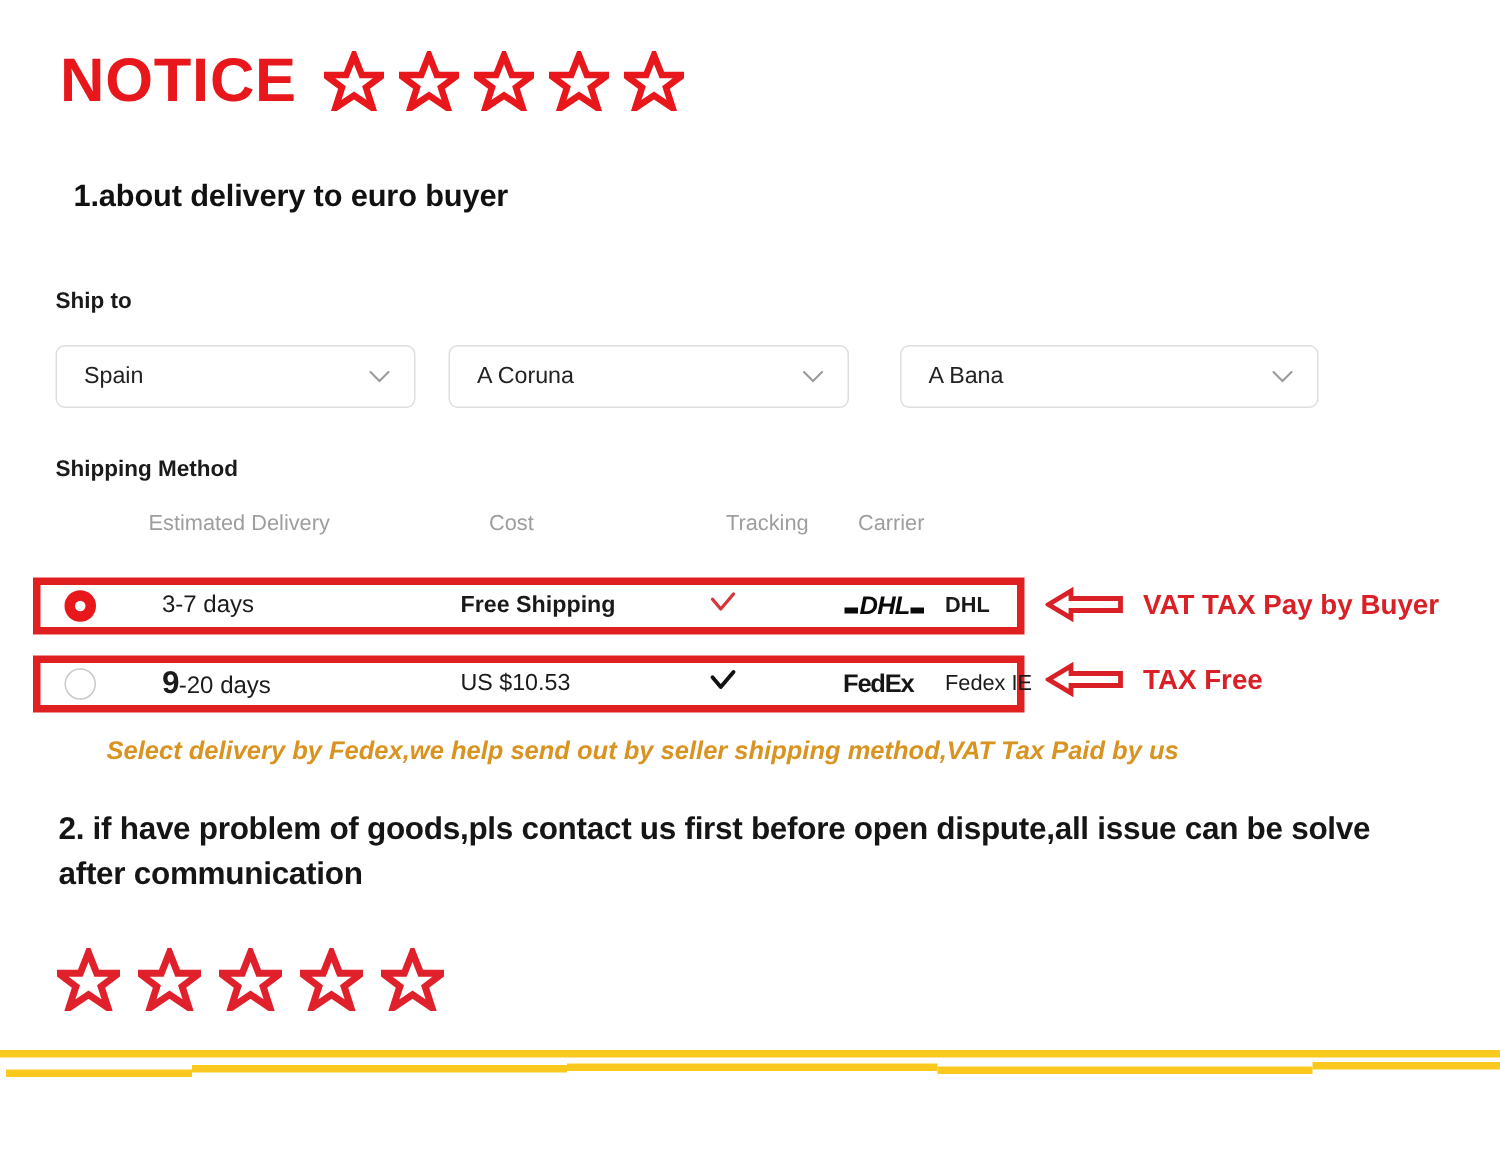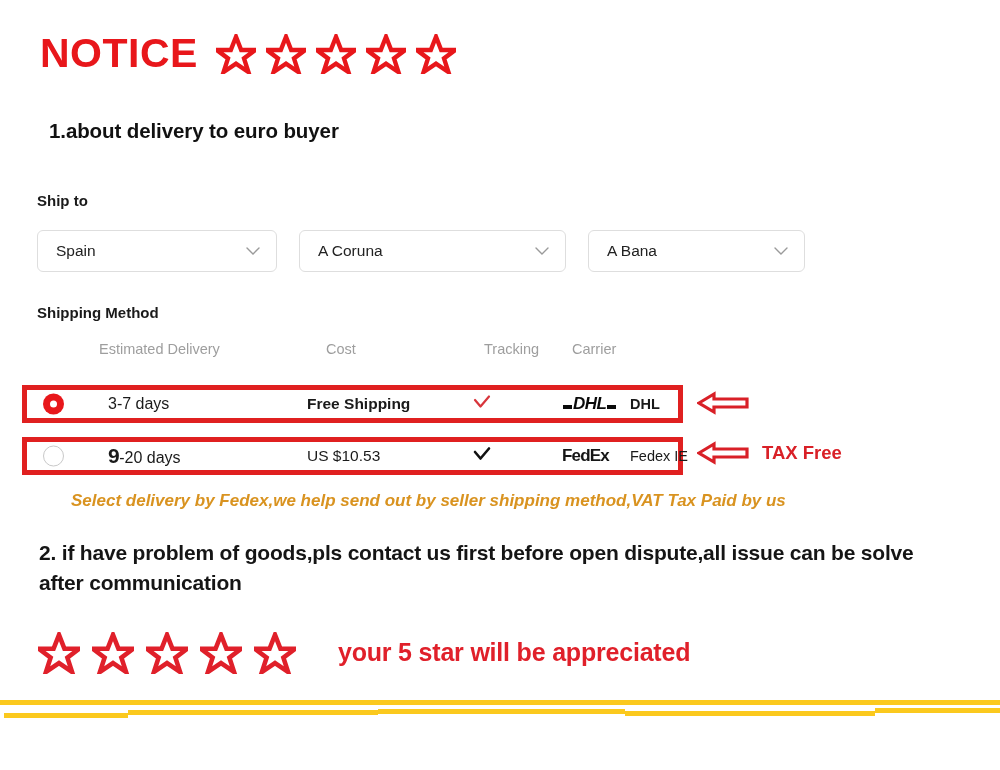--- a/index.html
+++ b/index.html
@@ -75,21 +75,21 @@
     border-radius: 6px;
     background: #ffffff;
     display: flex;
     align-items: center;
     justify-content: space-between;
     padding: 0 16px 0 18px;
     box-sizing: border-box;
   }
   .select-box.w1 { width: 240px; }
   .select-box.w2 { width: 267px; }
-  .select-box.w3 { width: 217px; }
+  .select-box.w3 { width: 279px; margin-left: 12px; }
   .select-value {
     font-size: 15.5px;
     color: #222222;
   }
   .chev {
     width: 14px;
     height: 9px;
     flex: 0 0 auto;
   }
 
@@ -384,20 +384,21 @@
   <span class="cell cell-carrier-logo">
     <span class="fedex-logo">FedEx</span>
   </span>
   <span class="cell cell-carrier-name">Fedex IE</span>
 </div>
 
 <div class="annotation ann-1">
   <svg width="52" height="24" viewBox="0 0 52 24">
     <path d="M2 12 L17 3 L17 8 L50 8 L50 16 L17 16 L17 21 Z" fill="none" stroke="#d92027" stroke-width="3.2" stroke-linejoin="miter"></path>
   </svg>
+  <span class="ann-text">VAT TAX Pay by Buyer</span>
 </div>
 
 <div class="annotation ann-2">
   <svg width="52" height="24" viewBox="0 0 52 24">
     <path d="M2 12 L17 3 L17 8 L50 8 L50 16 L17 16 L17 21 Z" fill="none" stroke="#d92027" stroke-width="3.2" stroke-linejoin="miter"></path>
   </svg>
   <span class="ann-text">TAX Free</span>
 </div>
 
 <div class="orange-note">Select delivery by Fedex,we help send out by seller shipping method,VAT Tax Paid by us</div>
@@ -415,21 +416,20 @@
     <svg width="42" height="42" viewBox="0 0 100 100">
       <path d="M50 7 L63 40 L98 40 L70 61 L81 95 L50 74 L19 95 L30 61 L2 40 L37 40 Z" fill="none" stroke="#e0202a" stroke-width="11" stroke-linejoin="miter"></path>
     </svg>
     <svg width="42" height="42" viewBox="0 0 100 100">
       <path d="M50 7 L63 40 L98 40 L70 61 L81 95 L50 74 L19 95 L30 61 L2 40 L37 40 Z" fill="none" stroke="#e0202a" stroke-width="11" stroke-linejoin="miter"></path>
     </svg>
     <svg width="42" height="42" viewBox="0 0 100 100">
       <path d="M50 7 L63 40 L98 40 L70 61 L81 95 L50 74 L19 95 L30 61 L2 40 L37 40 Z" fill="none" stroke="#e0202a" stroke-width="11" stroke-linejoin="miter"></path>
     </svg>
   </div>
-  <div class="bottom-msg">your 5 star will be appreciated</div>
 </div>
 
 <div class="ybar ybar-top"></div>
 <div class="yseg yseg-1"></div>
 <div class="yseg yseg-2"></div>
 <div class="yseg yseg-3"></div>
 <div class="yseg yseg-4"></div>
 <div class="yseg yseg-5"></div>
 
 </body></html>

